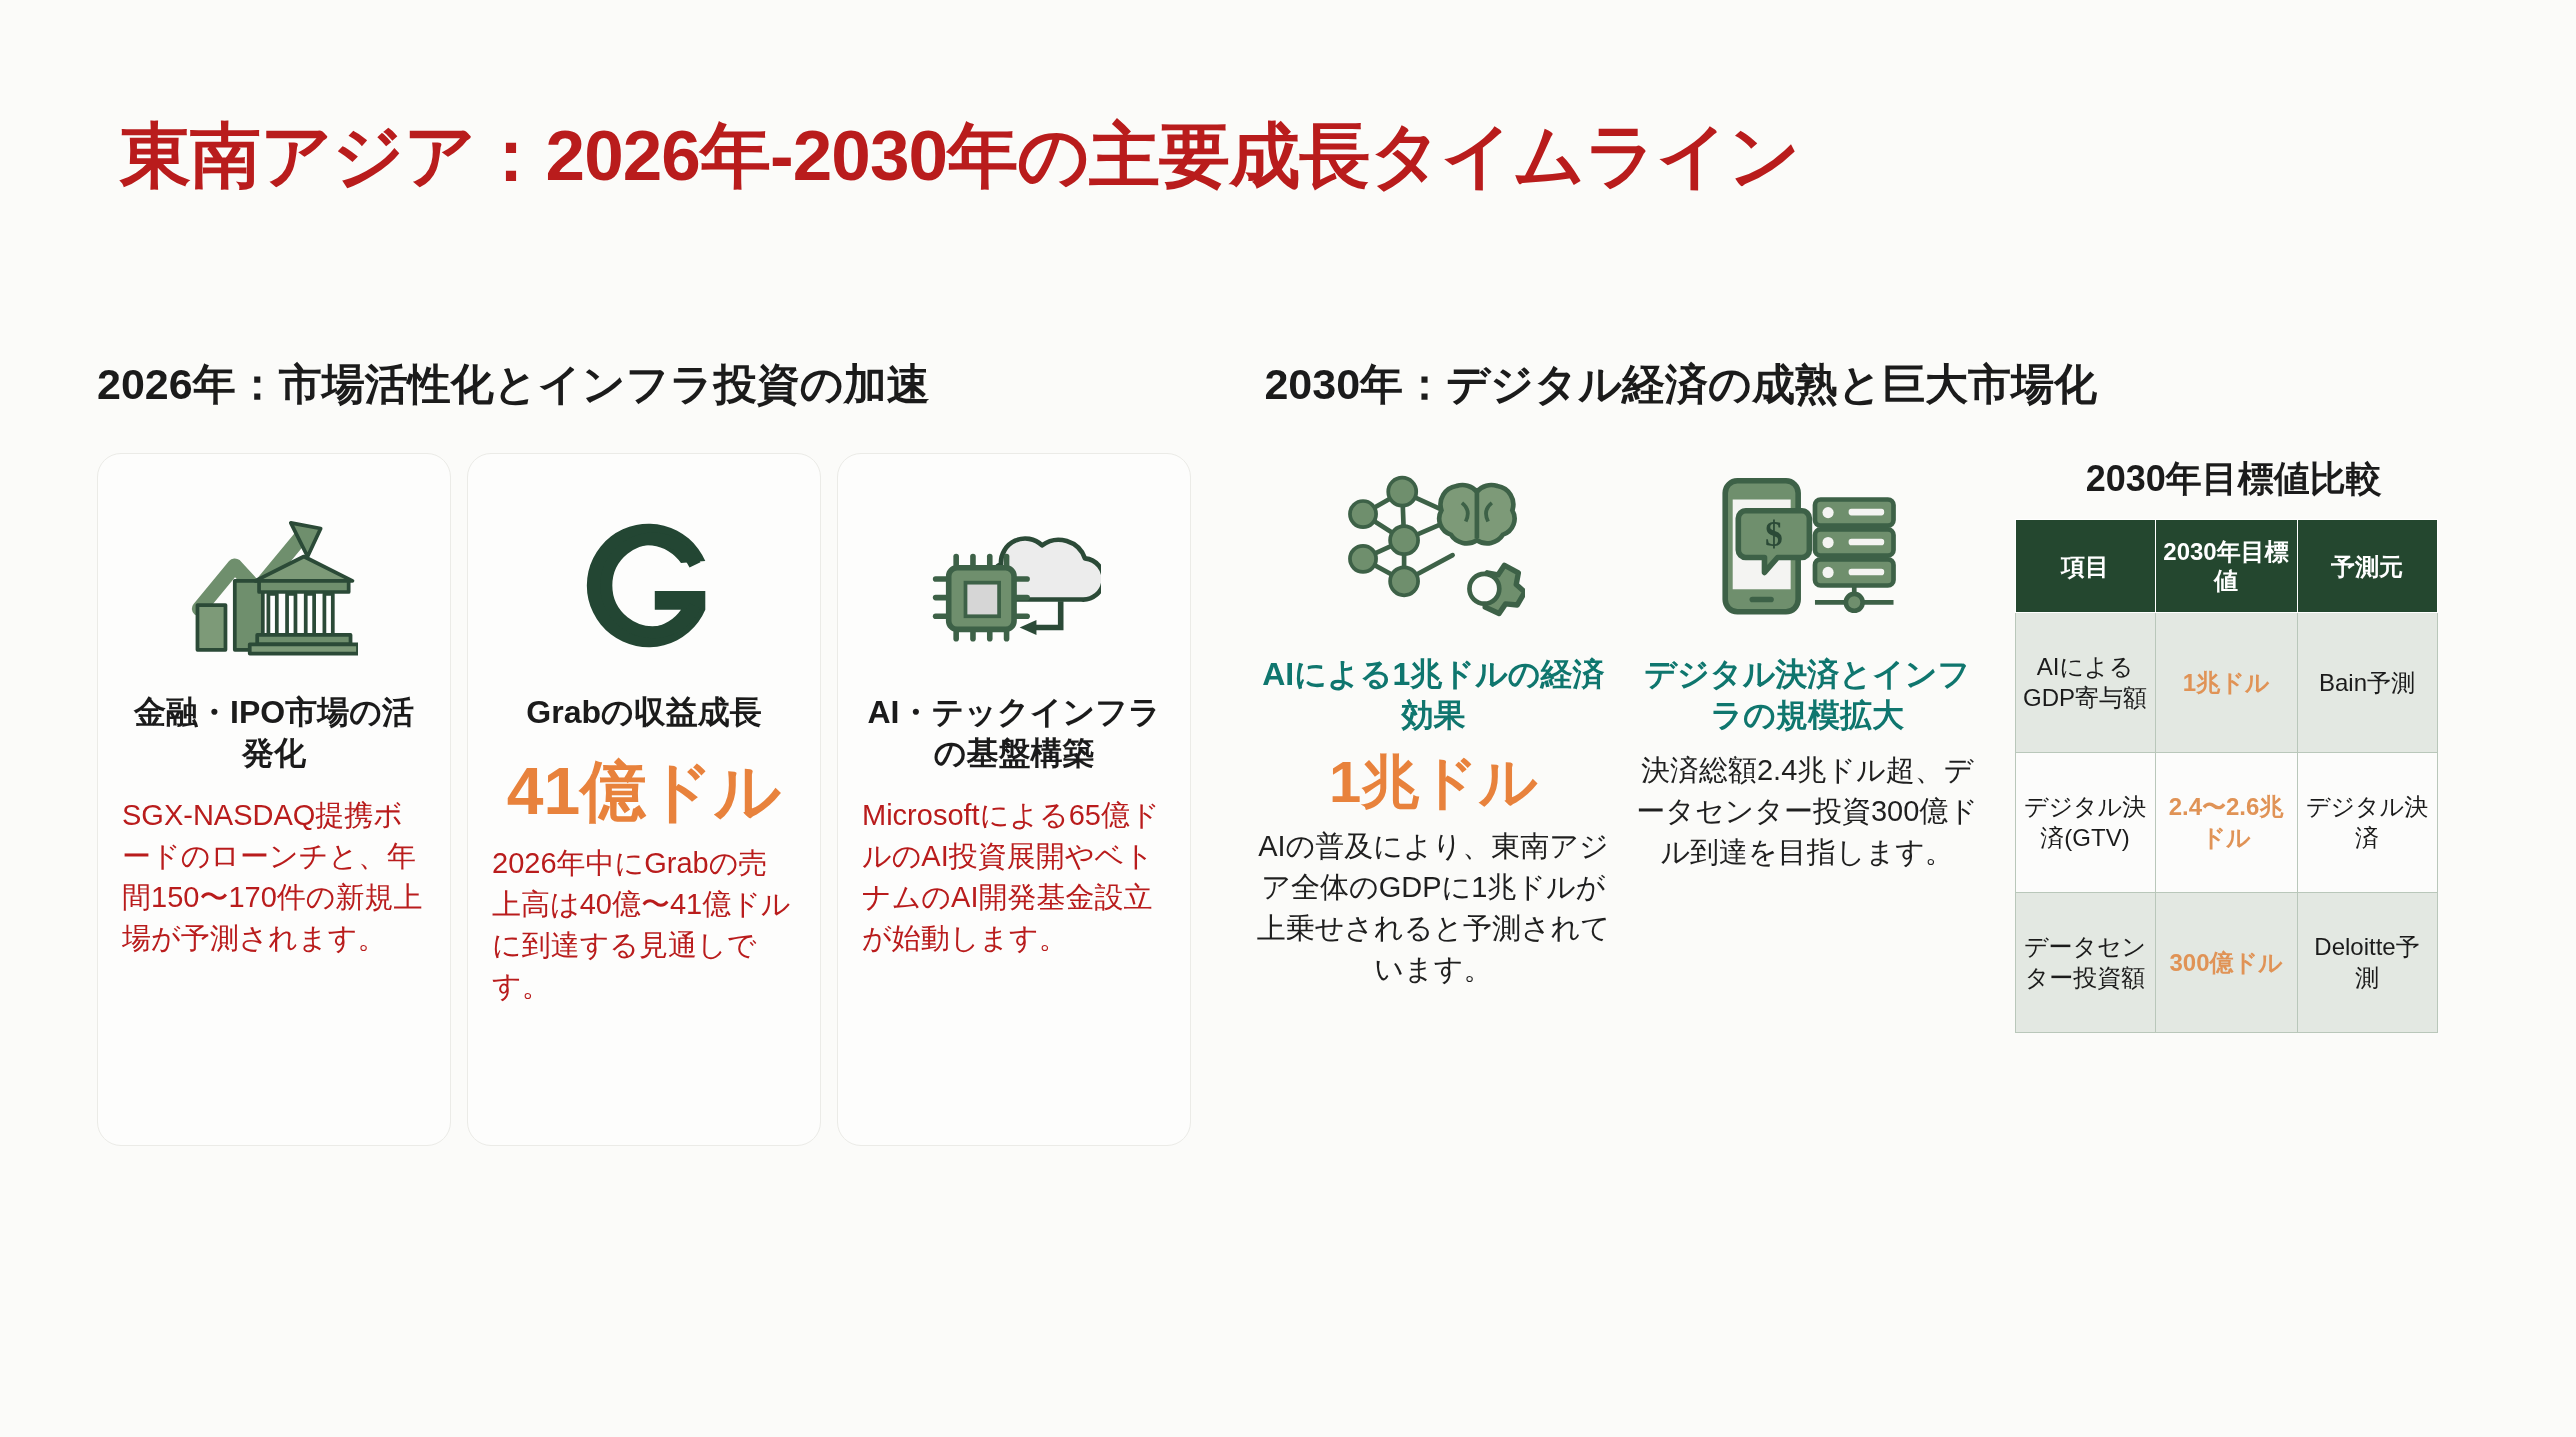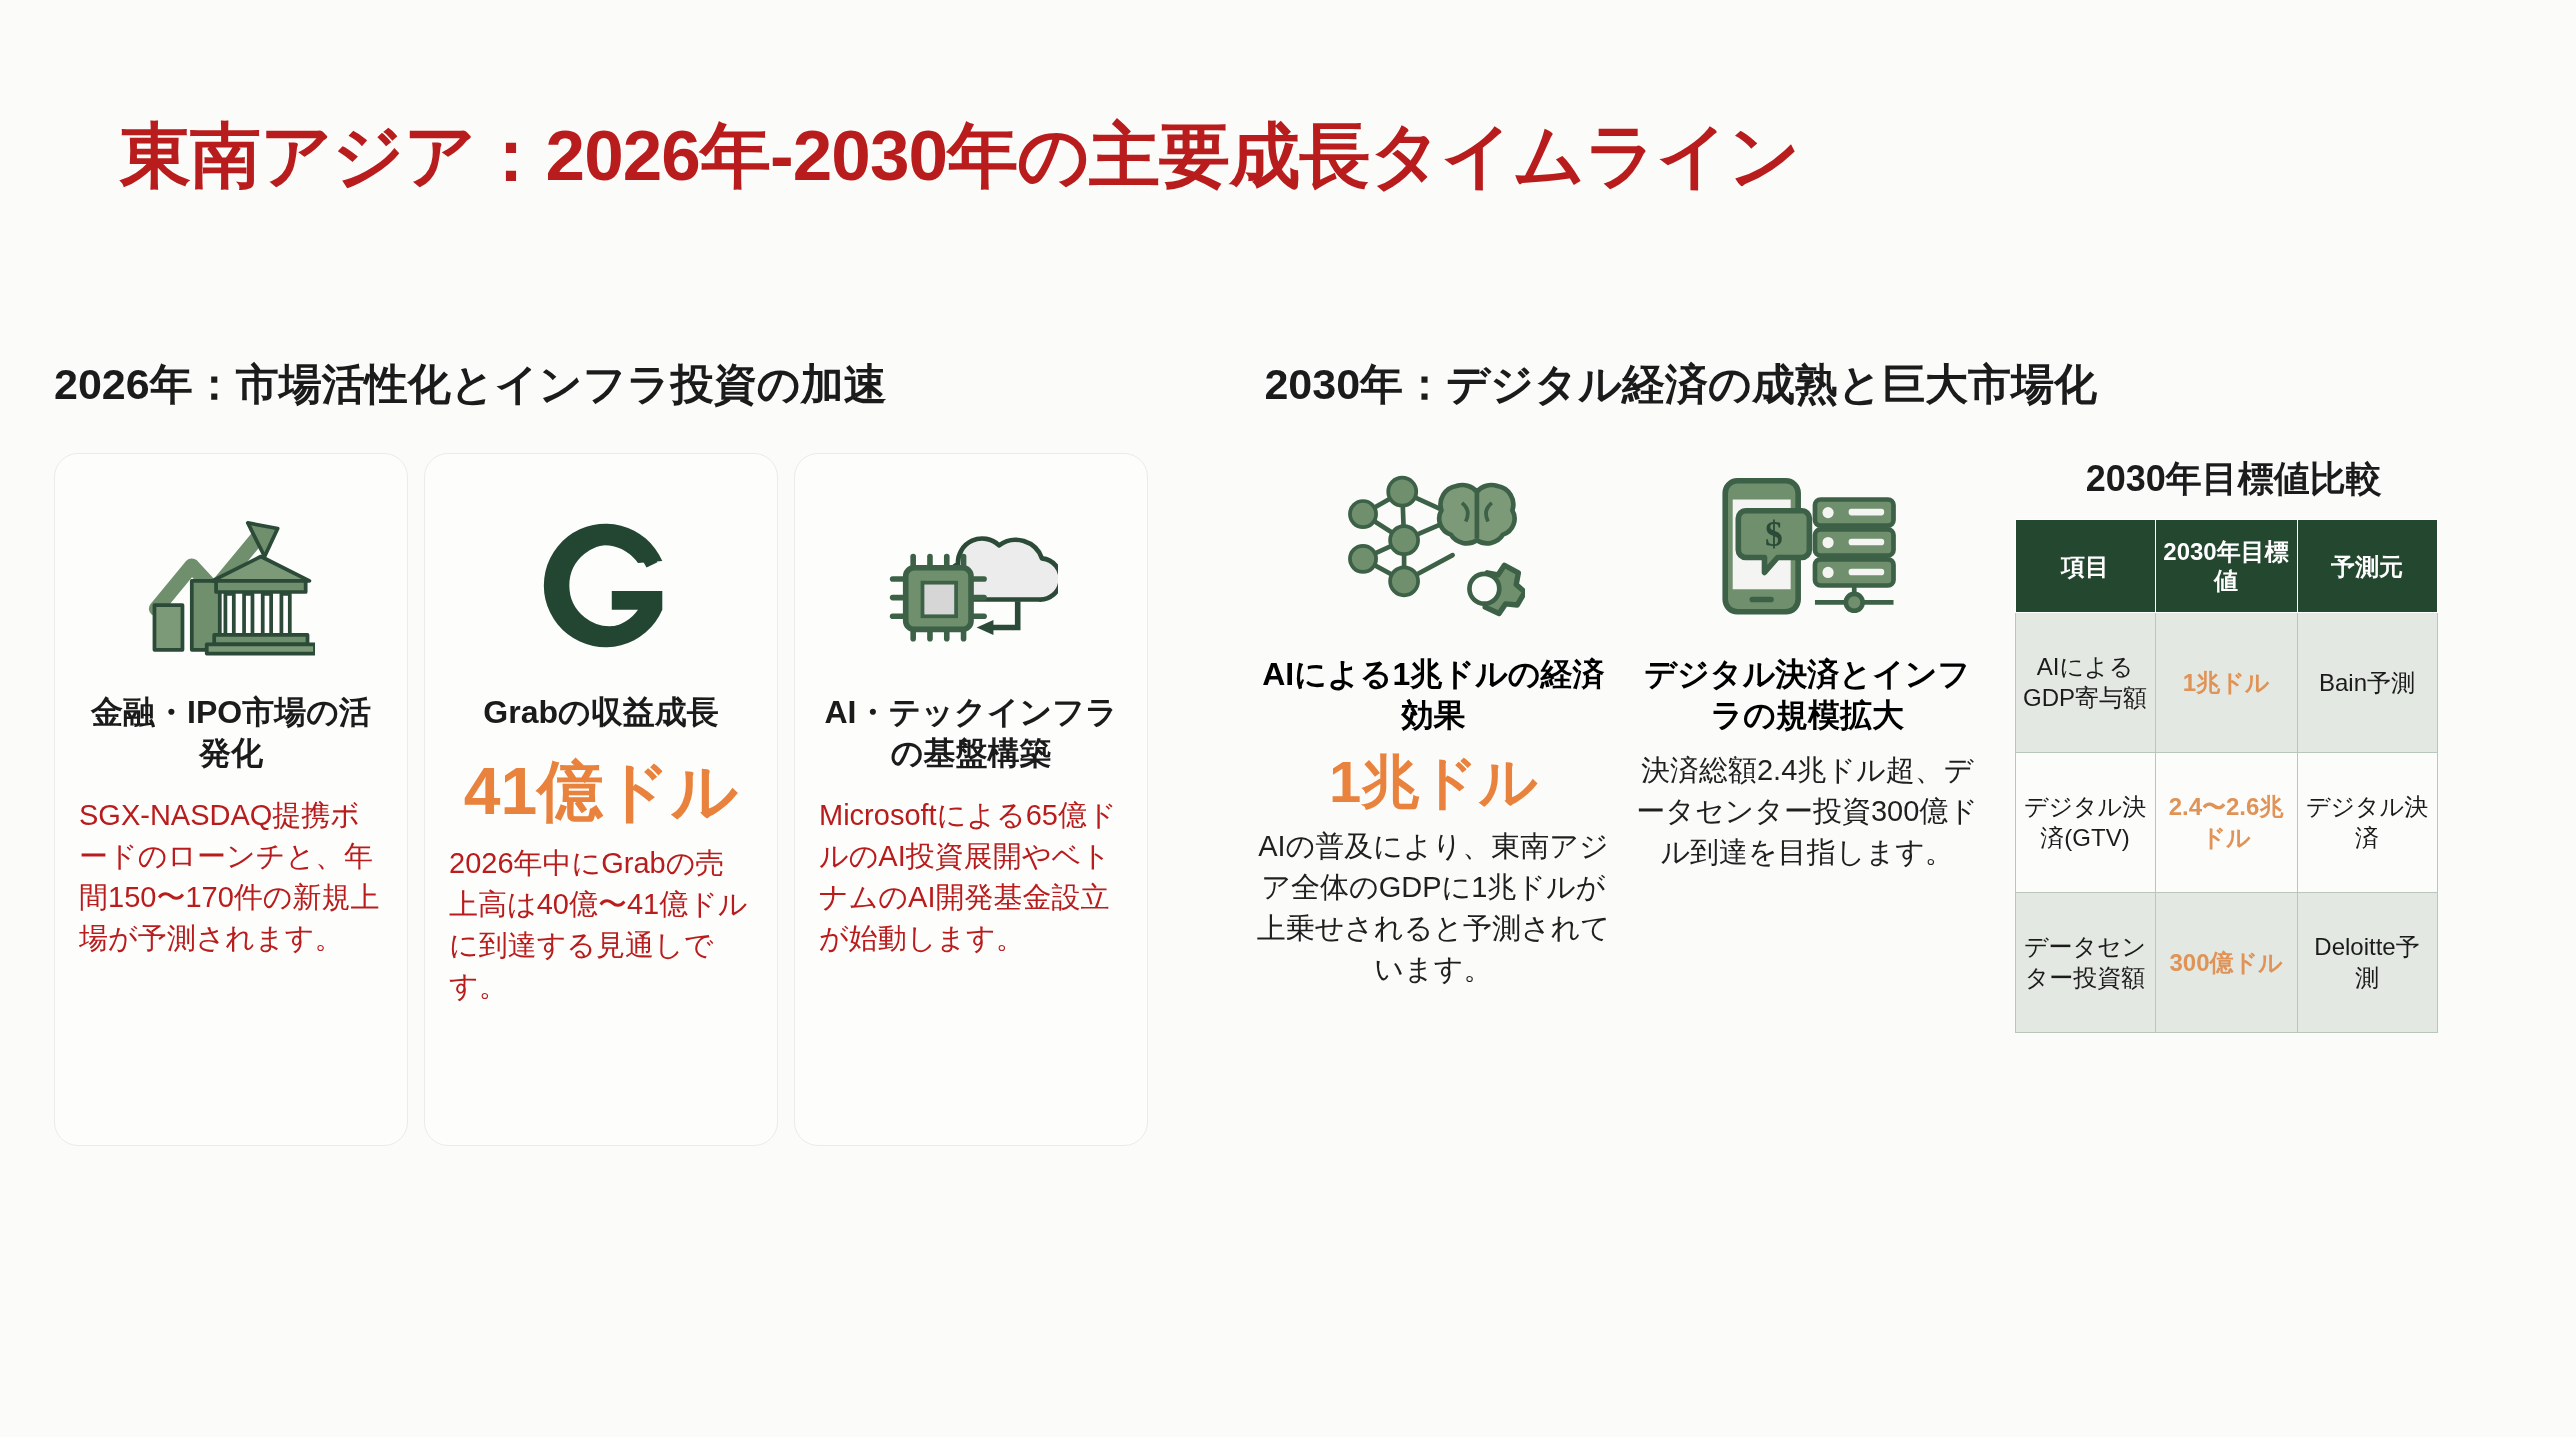--- a/index.html
+++ b/index.html
@@ -35,21 +35,21 @@
   
   .columns {
     position: absolute;
     left: 0;
     top: 356px;
     width: 2576px;
     display: flex;
     align-items: flex-start;
   }
 
-  .col-left  { width: 1236px; padding-left: 54px; }
+  .col-left  { width: 1236px; padding-left: 97px; }
   .col-right { width: 1217px; padding-left: 19px; }
 
   .section-heading {
     font-size: 43px;
     font-weight: 700;
     color: #1b1b1b;
     white-space: nowrap;
     margin-bottom: 39px;
   }
   .col-right .section-heading { margin-left: 9.4px; }
@@ -117,21 +117,21 @@
     height: 178px;
     display: flex;
     align-items: center;
     justify-content: center;
     margin-bottom: 15px;
   }
 
   .plain-title {
     font-size: 32px;
     font-weight: 700;
-    color: #000000;
+    color: #0f766e;
     text-align: center;
     line-height: 1.3;
     margin-bottom: 13px;
   }
 
   .plain-stat {
     font-size: 58px;
     font-weight: 700;
     color: #e8823c;
     text-align: center;

